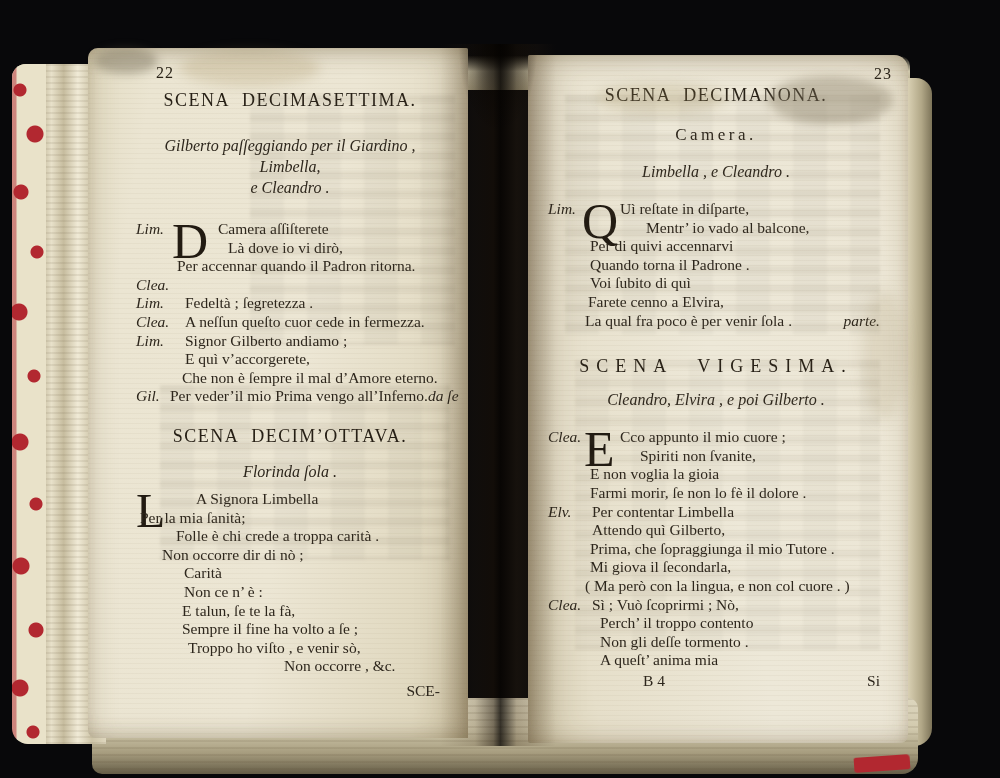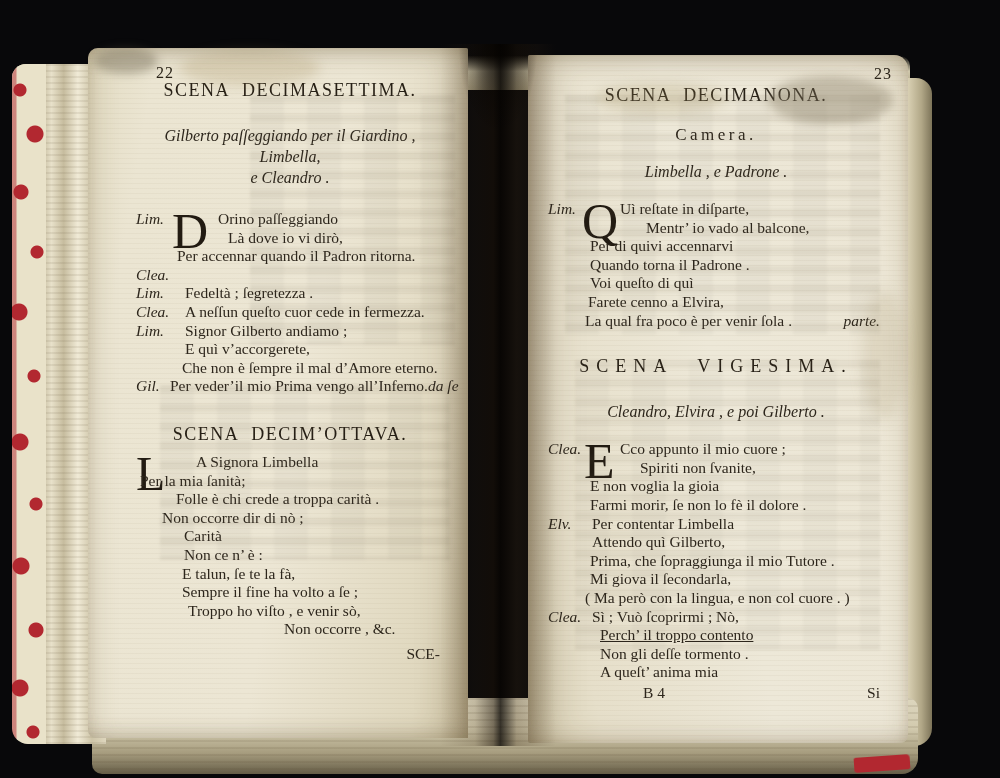--- a/index.html
+++ b/index.html
@@ -99,39 +99,42 @@
 <div class="photo">
   <div class="top-sliver"></div>
   <div class="right-stack"></div>
   <div class="bottom-stack"></div>
   <div class="left-stack"></div>
   <div class="fore-edge"></div>
 
   <div class="page left-page">
     <div class="pn pn-left">22</div>
     <div class="content">
-        <div class="heading h-normal" style="margin-top: 6px;">SCENA DECIMASETTIMA.</div>
+        <div class="heading h-normal" style="margin-top: 16px;">SCENA DECIMASETTIMA.</div>
         <div class="stage" style="margin-top: 24px;">
           <div class="stage-line">Gilberto paſſeggiando per il Giardino , Limbella,</div>
           <div class="stage-line">e Cleandro .</div>
         </div>
         <div class="verse" style="margin-top: 22px;">
           <span class="dc" style="left: 36px; top: 1px; font-size: 50px;">D</span>
-          <div class="line" style="padding-left: 82px;"><span class="spk">Lim.</span><span class="ro">Orino paſſeggiando</span></div>
+          <div class="line" style="padding-left: 82px;"><span class="spk">Lim.</span><span class="ro">Camera aſſiſterete</span></div>
           <div class="line" style="padding-left: 92px;"><span class="ro">Là dove io vi dirò,</span></div>
           <div class="line" style="padding-left: 41px;"><span class="ro">Per accennar quando il Padron ritorna.</span></div>
           <div class="line" style="padding-left: 49px;"><span class="spk">Clea.</span></div>
           <div class="line" style="padding-left: 49px;"><span class="spk">Lim.</span><span class="ro">Fedeltà ; ſegretezza .</span></div>
           <div class="line" style="padding-left: 49px;"><span class="spk">Clea.</span><span class="ro">A neſſun queſto cuor cede in fermezza.</span></div>
           <div class="line" style="padding-left: 49px;"><span class="spk">Lim.</span><span class="ro">Signor Gilberto andiamo ;</span></div>
           <div class="line" style="padding-left: 49px;"><span class="ro">E quì v’accorgerete,</span></div>
           <div class="line" style="padding-left: 46px;"><span class="ro">Che non è ſempre il mal d’Amore eterno.</span></div>
           <div class="line" style="padding-left: 34px;"><span class="spk">Gil.</span><span class="ro">Per veder’il mio Prima vengo all’Inferno.</span><span class="it">da ſe</span></div>
         </div>
-        <div class="heading h-normal" style="margin-top: 28px; font-family: Liberation Serif, serif;">SCENA DECIM’OTTAVA.</div>
+        <div class="heading h-normal" style="margin-top: 20px; font-family: Liberation Serif, serif;">SCENA DECIM’OTTAVA.</div>
+        <div class="stage" style="margin-top: 14px;">
+          <div class="stage-line">Florinda ſola .</div>
+        </div>
         <div class="verse" style="margin-top: 8px;">
           <span class="dc" style="left: 0px; top: 1px; font-size: 48px;">L</span>
           <div class="line" style="padding-left: 60px;"><span class="ro">A Signora Limbella</span></div>
           <div class="line" style="padding-left: 4px;"><span class="ro">Per la mia ſanità;</span></div>
           <div class="line" style="padding-left: 4px; margin-left: 36px;"><span class="ro">Folle è chi crede a troppa carità .</span></div>
           <div class="line" style="padding-left: 26px;"><span class="ro">Non occorre dir di nò ;</span></div>
           <div class="line" style="padding-left: 48px;"><span class="ro">Carità</span></div>
           <div class="line" style="padding-left: 48px;"><span class="ro">Non ce n’ è :</span></div>
           <div class="line" style="padding-left: 46px;"><span class="ro">E talun, ſe te la fà,</span></div>
           <div class="line" style="padding-left: 46px;"><span class="ro">Sempre il fine ha volto a ſe ;</span></div>
@@ -143,49 +146,49 @@
         </div>
       </div>
   </div>
 
   <div class="page right-page">
     <div class="pn pn-right">23</div>
     <div class="content">
         <div class="heading h-normal" style="margin-top: 18px;">SCENA DECIMANONA.</div>
         <div class="center-sp" style="margin-top: 18px;">Camera.</div>
         <div class="stage" style="margin-top: 16px;">
-          <div class="stage-line">Limbella , e Padrone .</div>
+          <div class="stage-line">Limbella , e Cleandro .</div>
         </div>
         <div class="verse" style="margin-top: 18px;">
           <span class="dc" style="left: 34px; top: 1px; font-size: 50px;">Q</span>
           <div class="line" style="padding-left: 72px;"><span class="spk">Lim.</span><span class="ro">Uì reſtate in diſparte,</span></div>
           <div class="line" style="padding-left: 98px;"><span class="ro">Mentr’ io vado al balcone,</span></div>
           <div class="line" style="padding-left: 42px;"><span class="ro">Per di quivi accennarvi</span></div>
           <div class="line" style="padding-left: 42px;"><span class="ro">Quando torna il Padrone .</span></div>
-          <div class="line" style="padding-left: 42px;"><span class="ro">Voi queſto di quì</span></div>
+          <div class="line" style="padding-left: 42px;"><span class="ro">Voi ſubito di quì</span></div>
           <div class="line" style="padding-left: 40px;"><span class="ro">Farete cenno a Elvira,</span></div>
           <div class="line" style="padding-left: 37px;"><span class="ro">La qual fra poco è per venir ſola .</span><span class="rt"><span class="it">parte.</span></span></div>
         </div>
         <div class="heading h-wide" style="margin-top: 26px;">SCENA VIGESIMA.</div>
-        <div class="stage" style="margin-top: 24px;">
+        <div class="stage" style="margin-top: 12px;">
           <div class="stage-line">Cleandro, Elvira , e poi Gilberto .</div>
         </div>
         <div class="verse" style="margin-top: 18px;">
           <span class="dc" style="left: 36px; top: 1px; font-size: 50px;">E</span>
           <div class="line" style="padding-left: 72px;"><span class="spk">Clea.</span><span class="ro">Cco appunto il mio cuore ;</span></div>
           <div class="line" style="padding-left: 92px;"><span class="ro">Spiriti non ſvanite,</span></div>
           <div class="line" style="padding-left: 42px;"><span class="ro">E non voglia la gioia</span></div>
           <div class="line" style="padding-left: 42px;"><span class="ro">Farmi morir, ſe non lo fè il dolore .</span></div>
           <div class="line" style="padding-left: 44px;"><span class="spk">Elv.</span><span class="ro">Per contentar Limbella</span></div>
           <div class="line" style="padding-left: 44px;"><span class="ro">Attendo quì Gilberto,</span></div>
           <div class="line" style="padding-left: 42px;"><span class="ro">Prima, che ſopraggiunga il mio Tutore .</span></div>
           <div class="line" style="padding-left: 42px;"><span class="ro">Mi giova il ſecondarla,</span></div>
           <div class="line" style="padding-left: 37px;"><span class="ro">( Ma però con la lingua, e non col cuore . )</span></div>
           <div class="line" style="padding-left: 44px;"><span class="spk">Clea.</span><span class="ro">Sì ;  Vuò ſcoprirmi ; Nò,</span></div>
-          <div class="line" style="padding-left: 52px; text-decoration: underline;"><span class="ro">Perch’ il troppo contento</span></div>
+          <div class="line" style="padding-left: 52px;"><span class="ro">Perch’ il troppo contento</span></div>
           <div class="line" style="padding-left: 52px;"><span class="ro">Non gli deſſe tormento .</span></div>
           <div class="line" style="padding-left: 52px;"><span class="ro">A queſt’ anima mia</span></div>
           <div class="line" style="margin-top: 2px; padding-left: 95px;"><span class="ro">B 4</span><span class="rt"><span class="ro">Si</span></span></div>
         </div>
       </div>
   </div>
 
   <div class="gutter"></div>
 
   <div class="ghost ghost-1"></div>

